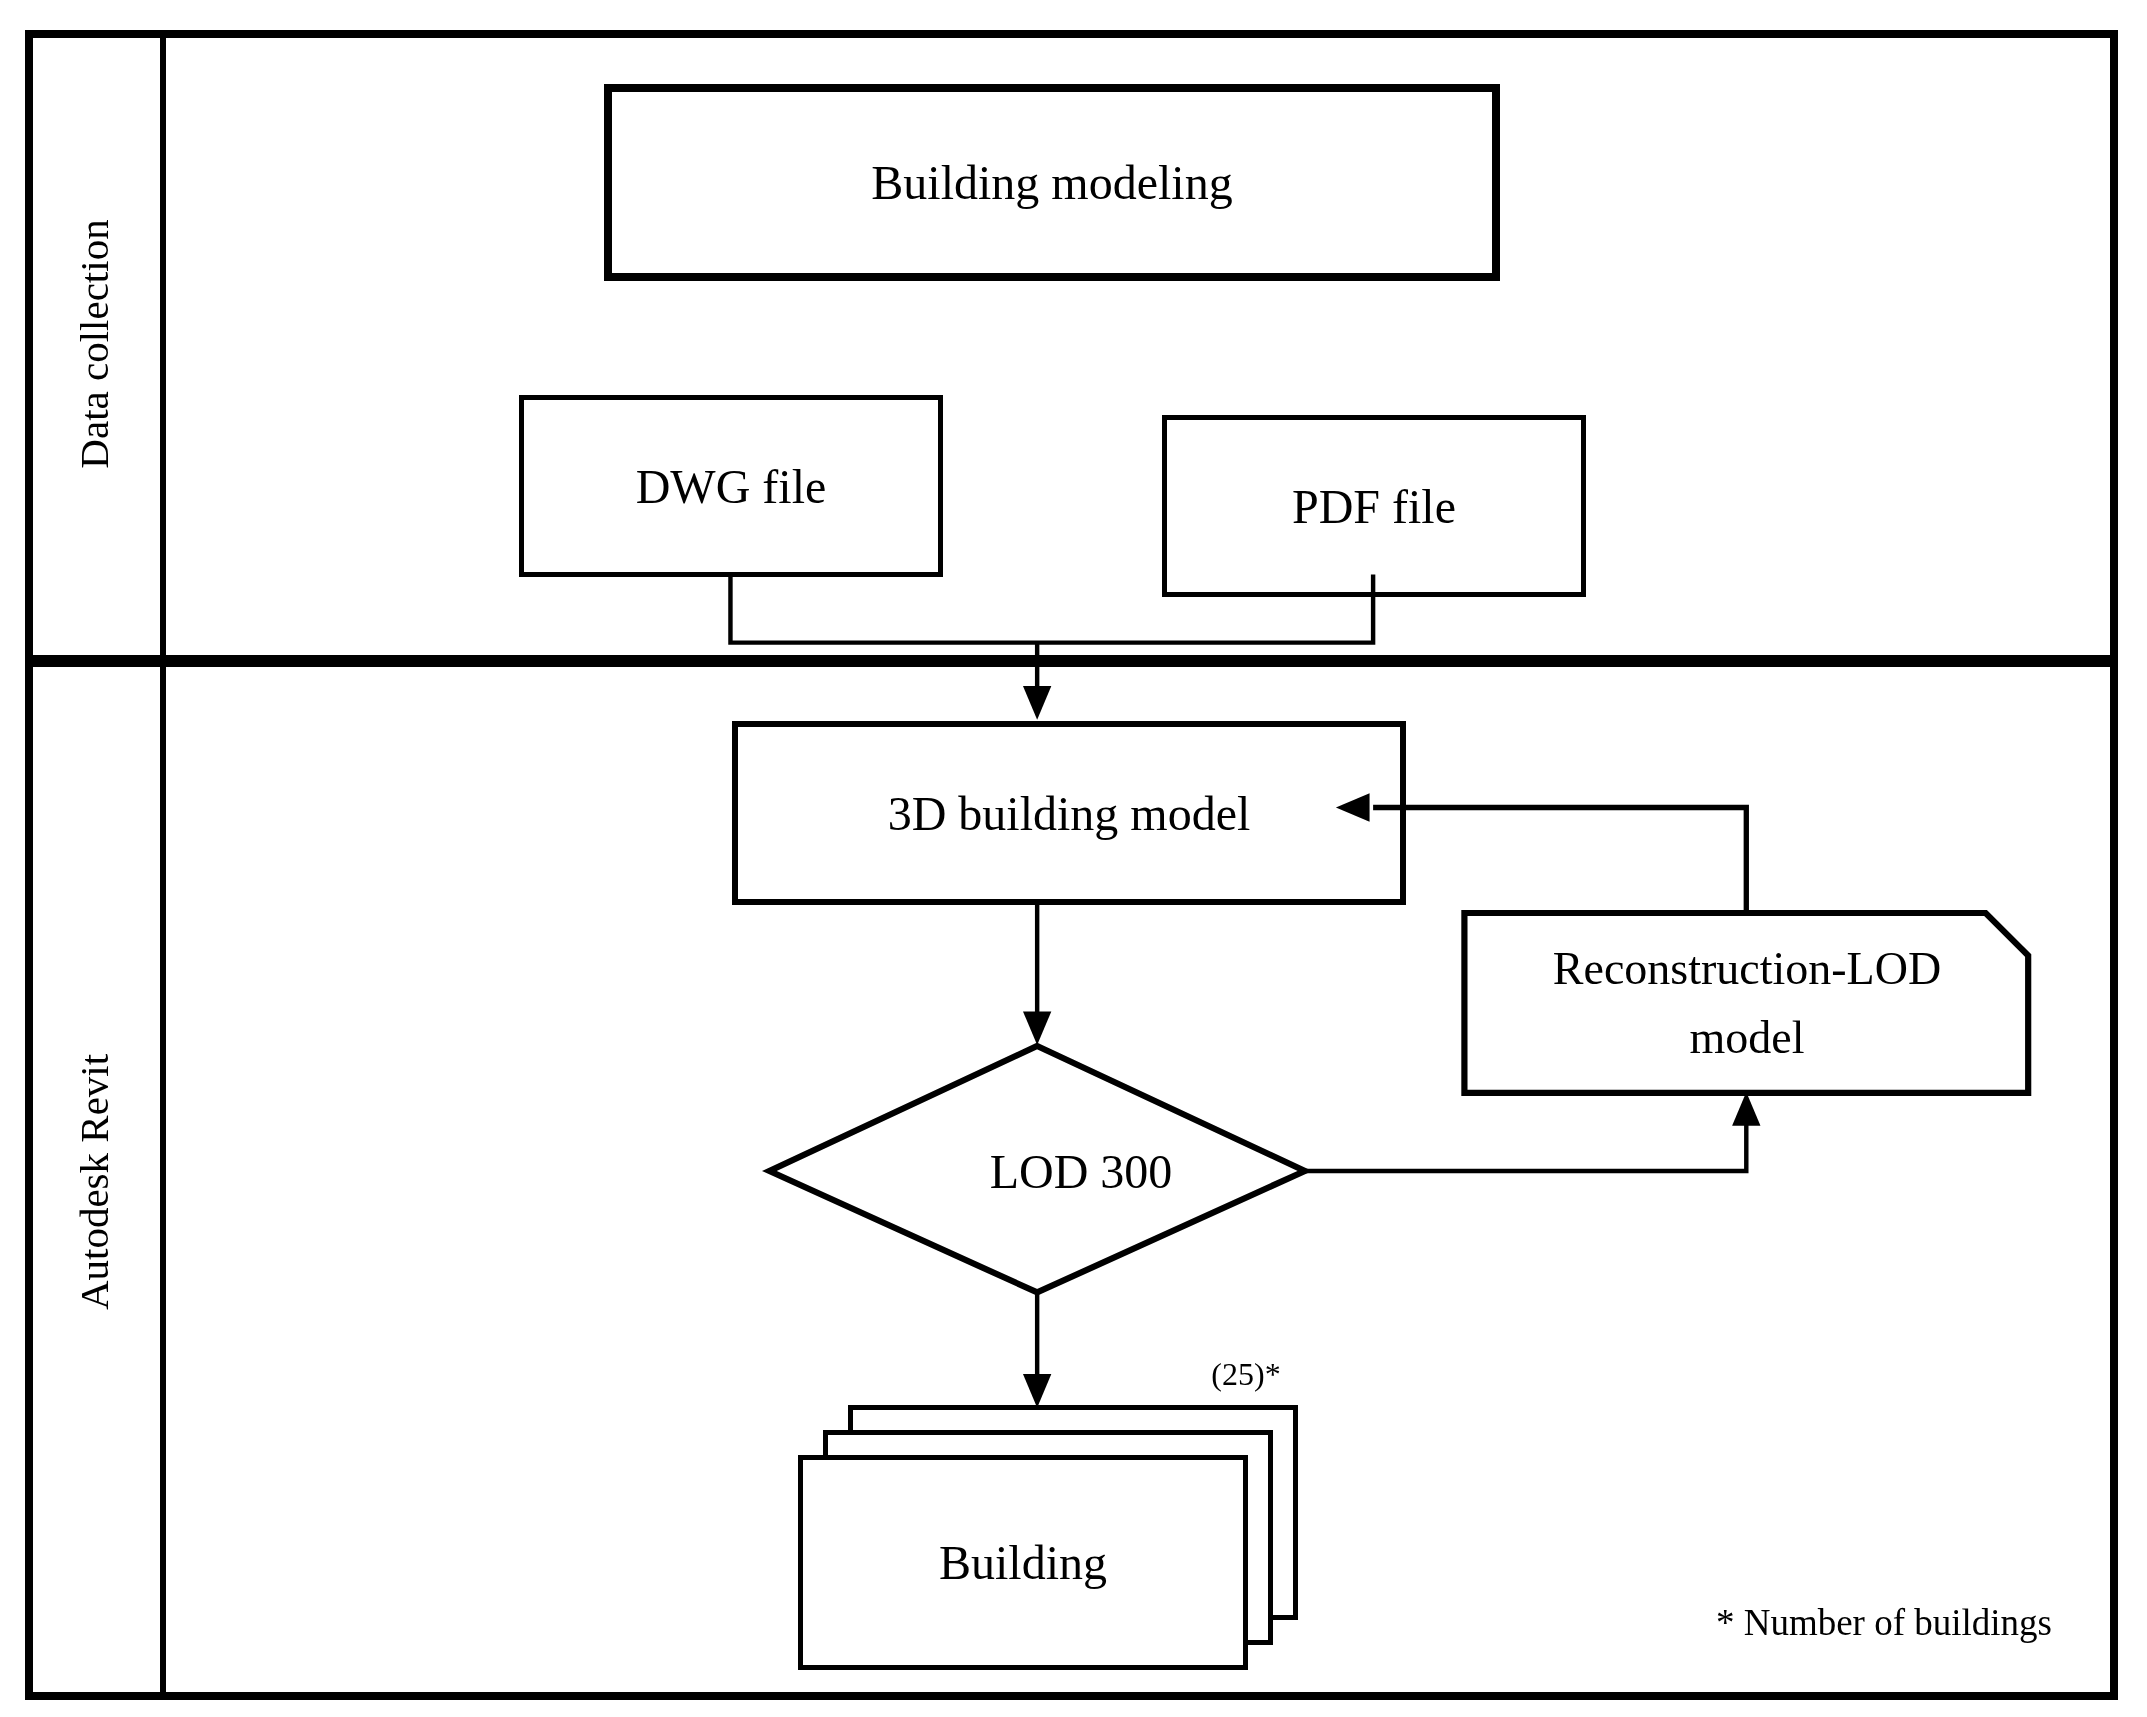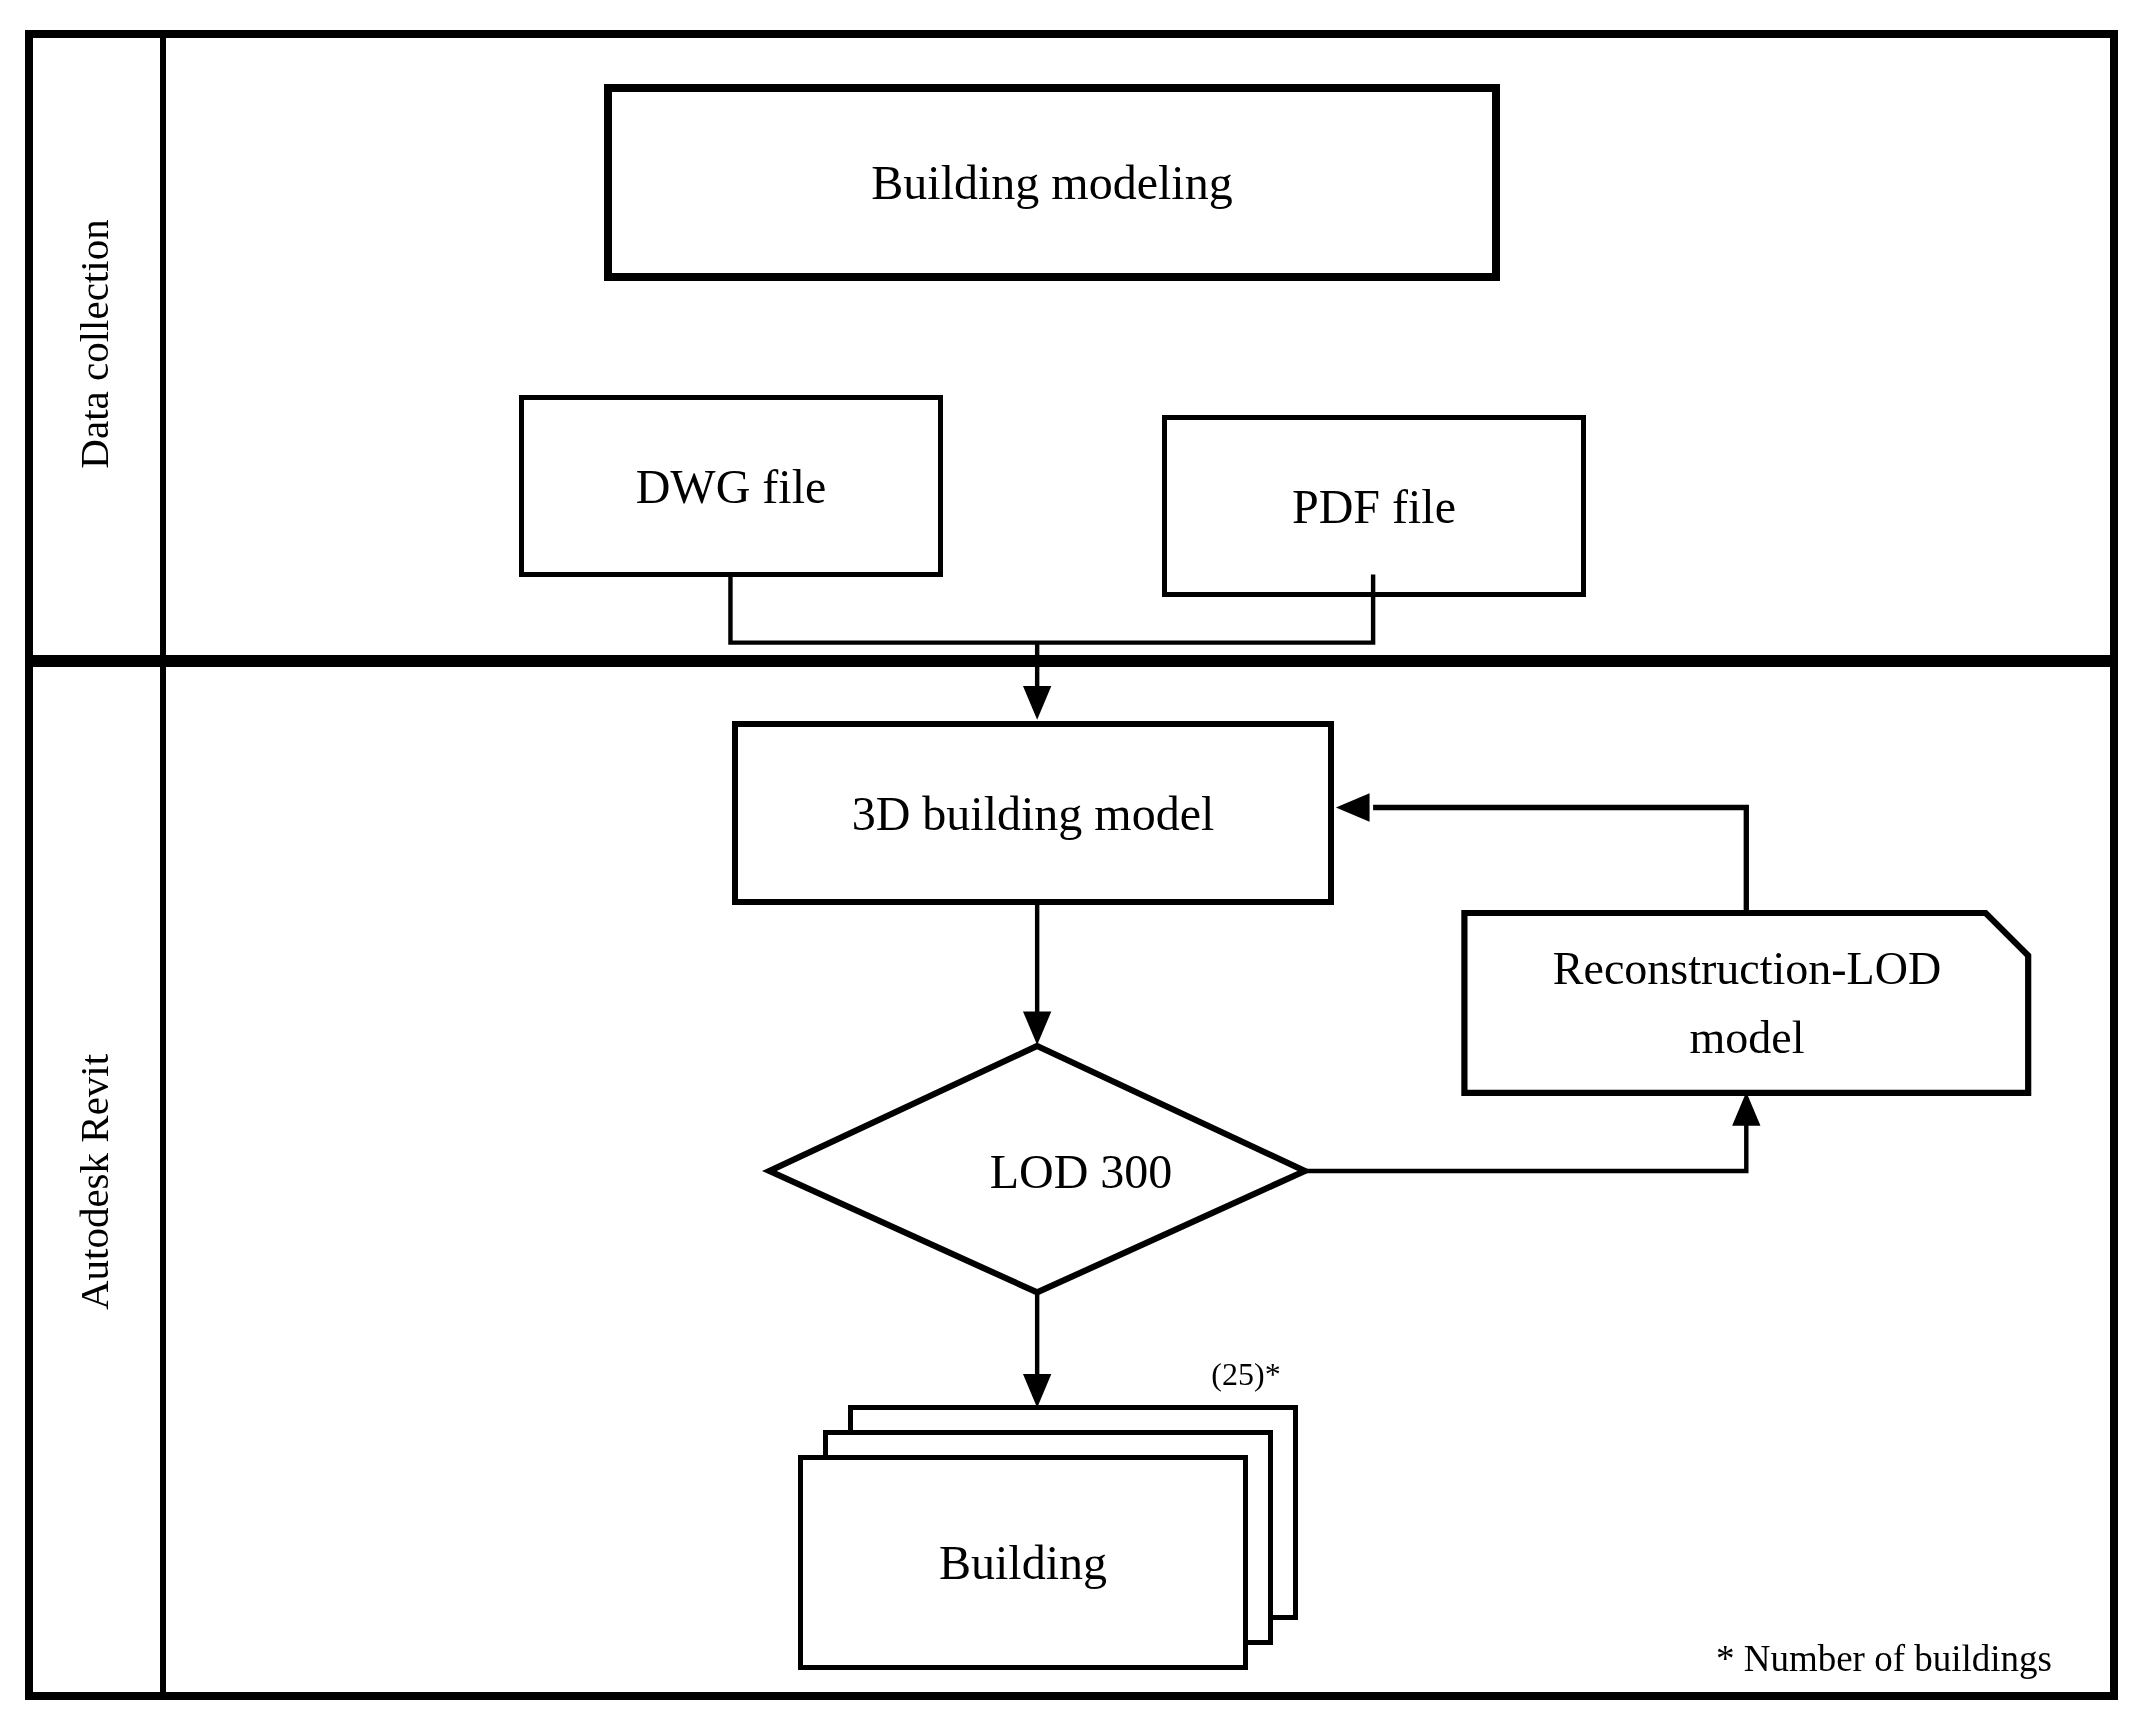--- a/index.html
+++ b/index.html
@@ -37,21 +37,21 @@
     position: absolute;
     background: #fff;
     border: 5.3px solid #000;
     box-sizing: border-box;
     display: flex; align-items: center; justify-content: center;
     font-size: 48px; text-align: center;
   }
   .bm  { left: 604px;  top: 84px;   width: 896px; height: 197px; border-width: 8.9px; }
   .dwg { left: 519px;  top: 395px;  width: 424px;  height: 182px; }
   .pdf { left: 1162px; top: 395px;  width: 424px;  height: 182px; margin-top: 20px; }
-  .m3d { left: 732px;  top: 721px;  width: 602px;  height: 184px; border-width: 6.2px; }
+  .m3d { left: 732px;  top: 721px;  width: 674px;  height: 184px; border-width: 6.2px; }
   .stack-rect {
     position: absolute;
     width: 450px; height: 215px;
     background: #fff; border: 5.3px solid #000; box-sizing: border-box;
     display: flex; align-items: center; justify-content: center;
     font-size: 48px;
   }
   .stack-back  { left: 848px; top: 1405px; }
   .stack-mid   { left: 823px; top: 1430px; }
   .stack-front { left: 798px; top: 1455px; justify-content: center; }
@@ -74,21 +74,21 @@
     white-space: normal; width: 550px;
   }
   .count-annotation {
     left: 1246px; top: 1374px;
     transform: translate(-50%, -50%);
     font-size: 32px;
   }
   .footnote {
     left: 1547px; top: 1601px;
     width: 505px; text-align: right;
-    font-size: 37px; white-space: nowrap; margin-top: 36px;
+    font-size: 37px; white-space: nowrap;
   }
 </style>
 </head>
 <body>
 
 <div class="canvas">
 
   <div class="frame"></div>
   <div class="vdiv"></div>
   <div class="hdiv"></div>

